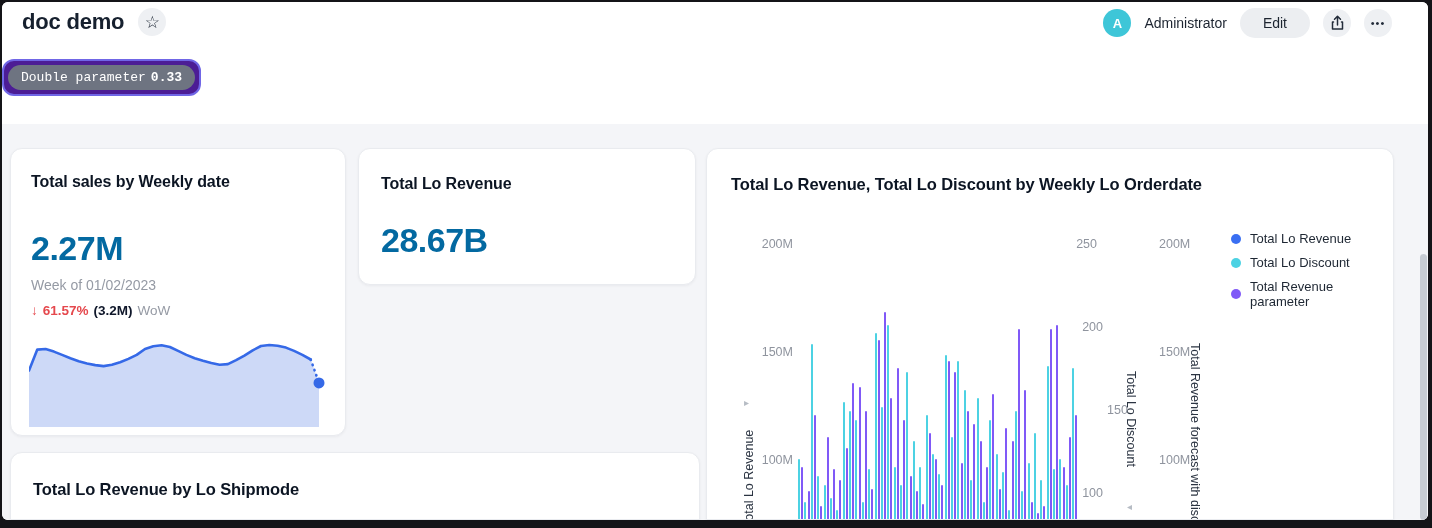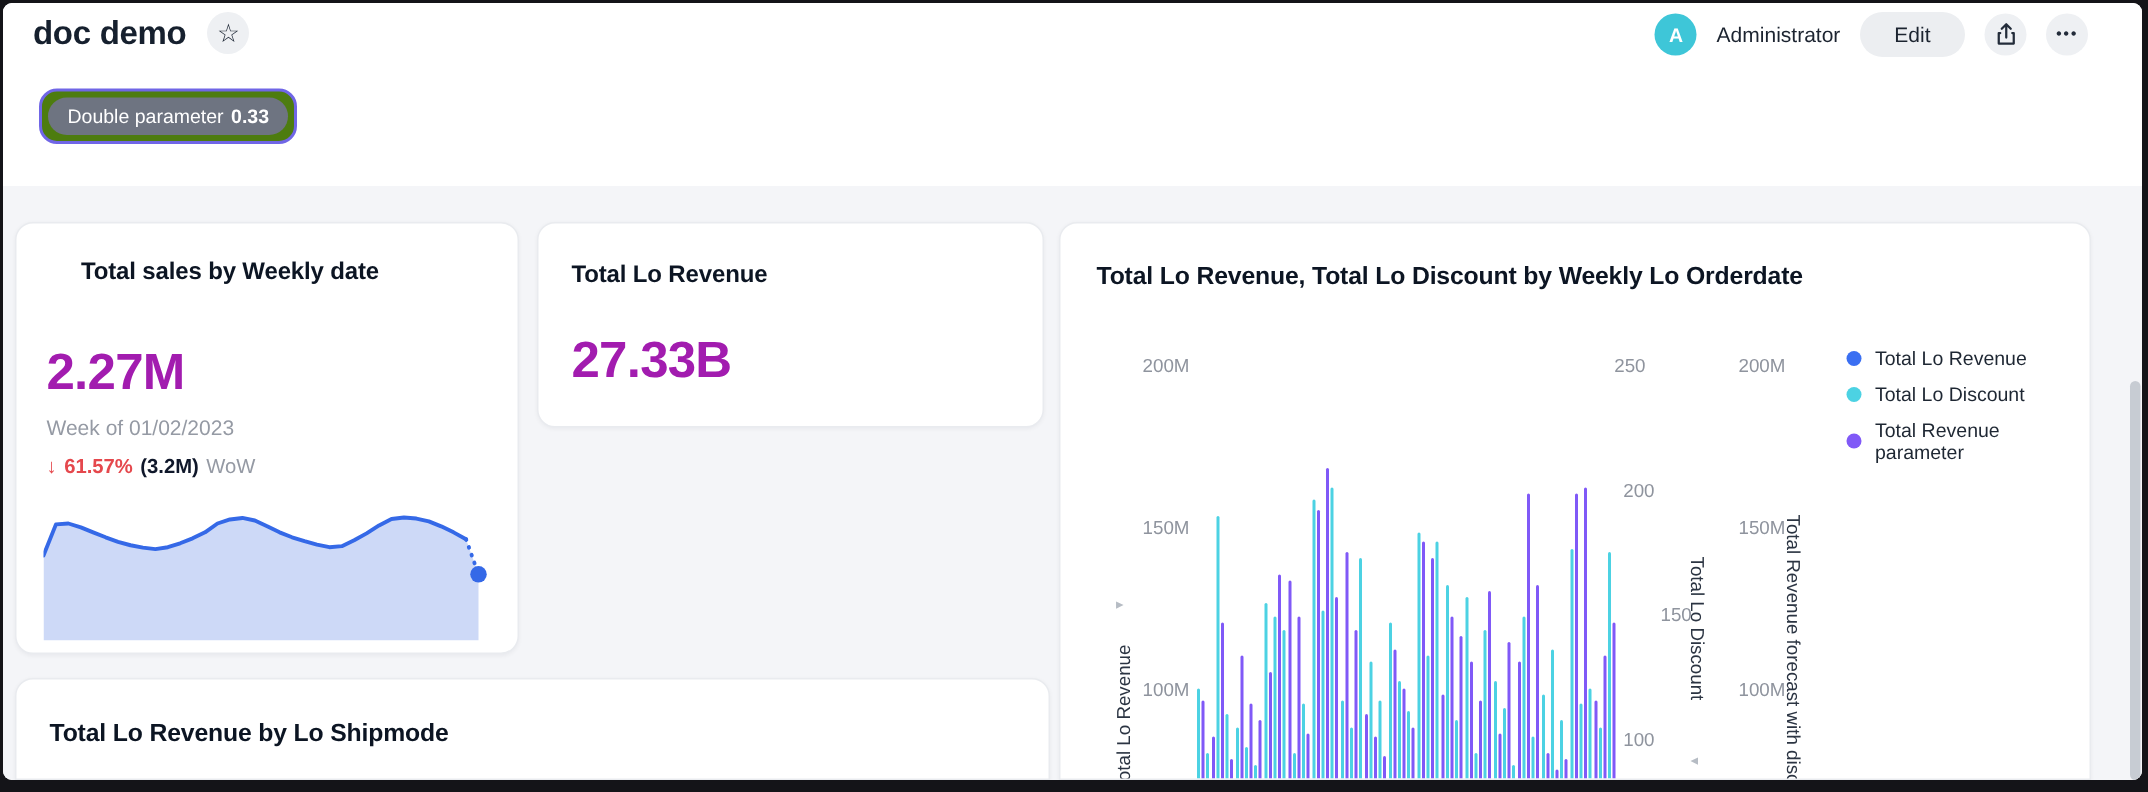--- a/index.html
+++ b/index.html
@@ -13,35 +13,35 @@
   .page-title { font-size:22px; font-weight:700; color:#16202e; letter-spacing:-0.2px; }
   .circle-btn { width:28px; height:28px; border-radius:50%; background:#eef0f3; display:flex; align-items:center; justify-content:center; border:none; cursor:pointer; color:#232c3a; }
   .star-glyph { font-size:17px; line-height:1; }
   .hdr-right { position:absolute; right:36px; top:6px; display:flex; align-items:center; gap:13px; }
   .avatar { width:28px; height:28px; border-radius:50%; background:#3ec6d8; color:#fff; font-size:13px; font-weight:700; display:flex; align-items:center; justify-content:center; }
   .user-name { font-size:14px; color:#1c2430; }
   .edit-btn { height:30px; padding:0 23px; border-radius:15px; background:#eceef1; border:none; font-size:14px; color:#1c2430; font-family:inherit; cursor:pointer; }
   .dots { font-size:11px; letter-spacing:1px; color:#232c3a; }
 
   
-  .chip-ring { position:absolute; left:24px; top:57px; border:2px solid #7066e6; border-radius:12px; padding:4px; background:#4d7c0f; display:inline-flex; cursor:pointer; }
+  .chip-ring { position:absolute; left:0; top:57px; border:2px solid #7066e6; border-radius:12px; padding:4px; background:#4c1d95; display:inline-flex; cursor:pointer;font-family:Liberation Mono, monospace; }
   .chip { background:#6e7481; color:#fff; border-radius:14px; padding:5px 13px; font-size:13px; display:flex; gap:5px; align-items:center; white-space:nowrap; }
   .chip b { font-weight:700; }
 
   
   .content { position:absolute; left:0; top:122px; right:0; bottom:0; background:#f4f5f8; }
   .scrollbar { position:absolute; right:1px; top:130px; bottom:0; width:7px; background:#c7ccd3; border-radius:4px; }
 
   .card { position:absolute; background:#fff; border:1px solid #e9ebef; border-radius:12px; box-shadow:0 1px 3px rgba(16,24,40,.05); overflow:hidden; }
   .card-title { font-size:16px; font-weight:700; color:#0c1523; letter-spacing:-0.1px; }
 
   
   #card-sales { left:8px; top:24px; width:336px; height:288px; }
-  #card-sales .card-title { position:absolute; left:20px; top:24px;margin-left:23px; }
-  .big-num { position:absolute; left:20px; top:80px; font-size:34px; font-weight:800; color:#a21caf; letter-spacing:-0.5px; }
+  #card-sales .card-title { position:absolute; left:20px; top:24px; }
+  .big-num { position:absolute; left:20px; top:80px; font-size:34px; font-weight:800; color:#0369a1; letter-spacing:-0.5px; }
   .kpi-sub { position:absolute; left:20px; top:128px; font-size:14px; color:#959aa4; }
   .delta-row { position:absolute; left:20px; top:154px; font-size:13.5px; display:flex; gap:5px; align-items:baseline; }
   .delta-neg { color:#e5484d; font-weight:700; }
   .delta-abs { color:#0f172a; font-weight:700; }
   .delta-period { color:#959aa4; }
   .spark-wrap { position:absolute; left:18px; bottom:8px; width:300px; height:92px; }
 
   
   #card-revenue { left:356px; top:24px; width:338px; height:137px; }
   #card-revenue .card-title { position:absolute; left:22px; top:26px; }
@@ -118,21 +118,21 @@
             <path d="M0.0,35.4 L 8.3,14.6 L 16.6,14.0 L 24.9,16.6 L 33.1,19.9 L 41.4,23.2 L 49.7,26.2 L 58.0,28.5 L 66.3,30.1 L 74.6,31.1 L 82.9,29.8 L 91.1,27.2 L 99.4,23.9 L 107.7,19.9 L 116.0,14.0 L 124.3,11.3 L 132.6,10.3 L 140.9,12.0 L 149.1,15.9 L 157.4,19.9 L 165.7,23.2 L 174.0,25.8 L 182.3,28.1 L 190.6,29.8 L 198.9,29.1 L 207.1,25.2 L 215.4,20.6 L 223.7,15.3 L 232.0,11.0 L 240.3,10.0 L 248.6,10.7 L 256.9,12.6 L 265.1,15.9 L 273.4,19.9 L 281.7,24.5 L 290.0,47.9 L290,92 L0,92 Z" fill="#cdd9f7" stroke="none"></path>
             <path d="M0.0,35.4 L 8.3,14.6 L 16.6,14.0 L 24.9,16.6 L 33.1,19.9 L 41.4,23.2 L 49.7,26.2 L 58.0,28.5 L 66.3,30.1 L 74.6,31.1 L 82.9,29.8 L 91.1,27.2 L 99.4,23.9 L 107.7,19.9 L 116.0,14.0 L 124.3,11.3 L 132.6,10.3 L 140.9,12.0 L 149.1,15.9 L 157.4,19.9 L 165.7,23.2 L 174.0,25.8 L 182.3,28.1 L 190.6,29.8 L 198.9,29.1 L 207.1,25.2 L 215.4,20.6 L 223.7,15.3 L 232.0,11.0 L 240.3,10.0 L 248.6,10.7 L 256.9,12.6 L 265.1,15.9 L 273.4,19.9 L 281.7,24.5" fill="none" stroke="#3569e7" stroke-width="2.6" stroke-linejoin="round" stroke-linecap="round"></path>
             <path d="M281.7,24.5 L290.0,47.9" fill="none" stroke="#3569e7" stroke-width="2.6" stroke-dasharray="0.5 5" stroke-linecap="round"></path>
             <circle cx="290" cy="47.9" r="5.5" fill="#3569e7"></circle>
           </svg>
       </div>
     </div>
 
     <div class="card" id="card-revenue">
       <div class="card-title">Total Lo Revenue</div>
-      <div class="big-num">27.33B</div>
+      <div class="big-num">28.67B</div>
     </div>
 
     <div class="card" id="card-combo">
       <div class="card-title">Total Lo Revenue, Total Lo Discount by Weekly Lo Orderdate</div>
 
       <span class="axis-arrow" style="left:37px; top:248px;">▸</span>
       <span class="axis-label rot-ccw" style="left:35px; top:378px;">Total Lo Revenue</span>
 
       <span class="axis-label rot-cw" style="left:431px; top:222px;">Total Lo Discount</span>
       <span class="axis-arrow" style="left:420px; top:352px;">◂</span>

